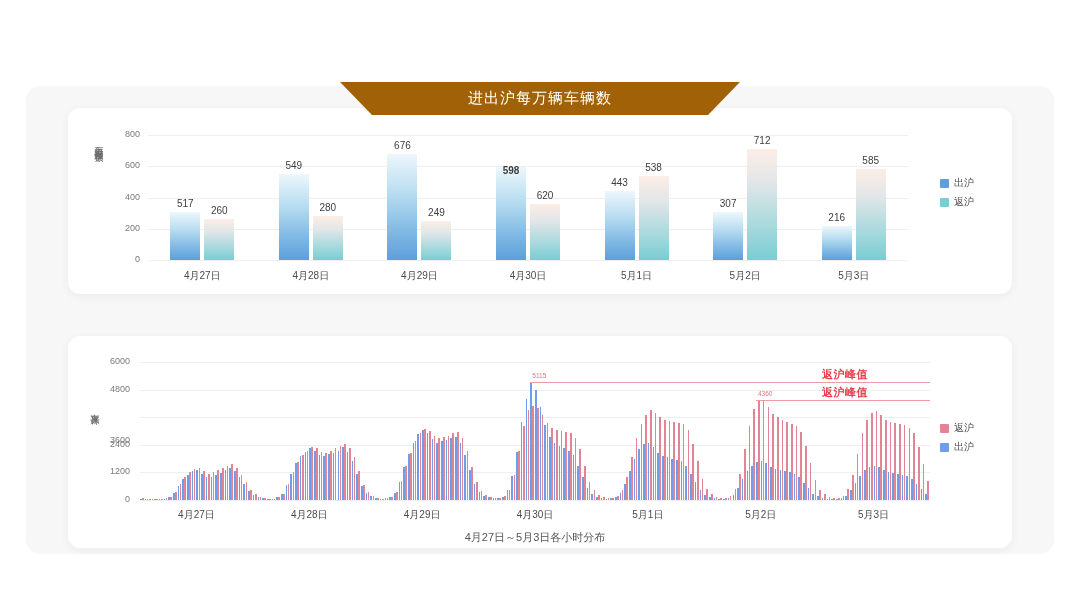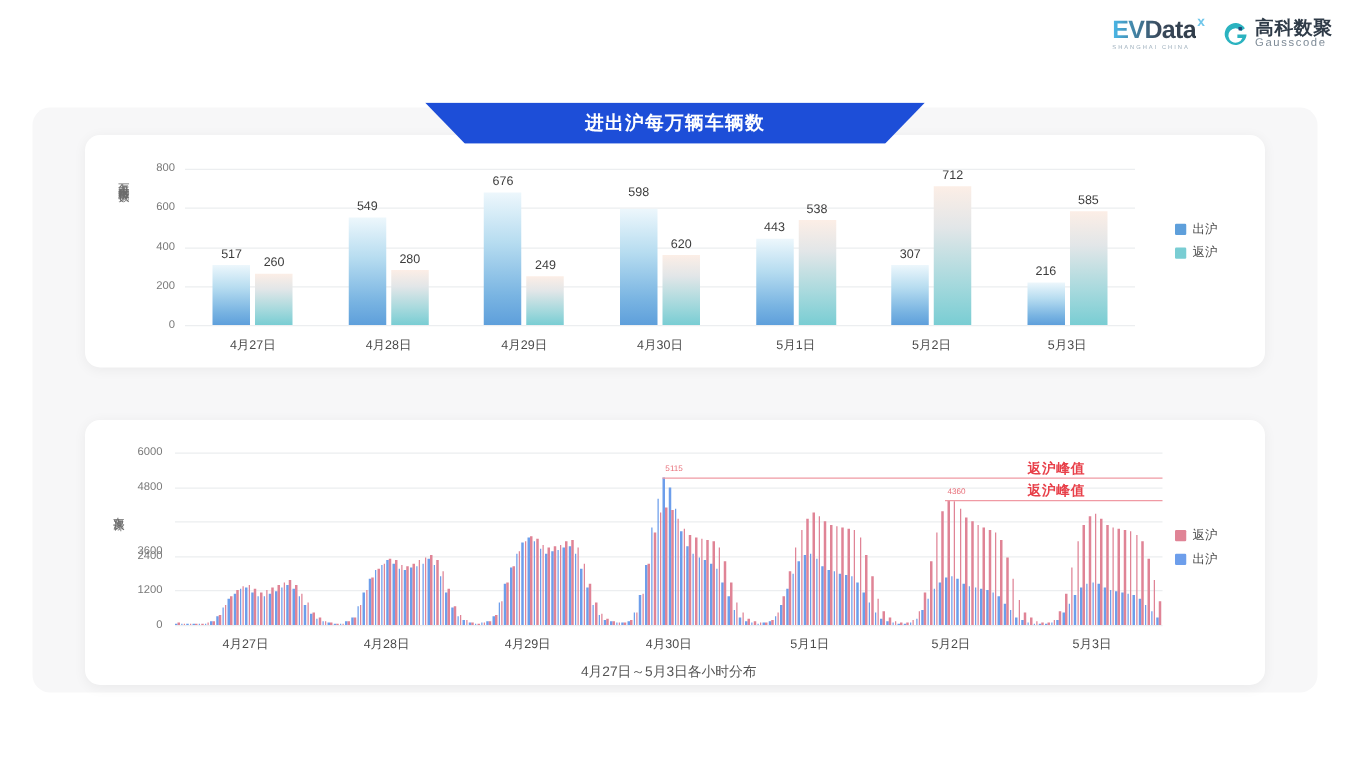--- a/index.html
+++ b/index.html
@@ -38,23 +38,23 @@
   .card {
     position:absolute; background:#fff; border-radius:12px;
     box-shadow:0 2px 10px rgba(0,0,0,0.055);
   }
   #card1 { left:68px; top:108px; width:944px; height:186px; }
   #card2 { left:68px; top:336px; width:944px; height:212px; }
 
   
   .banner {
     position:absolute; height:33px; width:400px;
-    background:#1d4ed8; color:#fff;
+    background:#a16207; color:#fff;
     display:flex; align-items:center; justify-content:center;
-    font-size:15px; font-weight:700; letter-spacing:1px;
+    font-size:15px; font-weight:400; letter-spacing:1px;
     clip-path: polygon(0 0, 100% 0, 92% 100%, 8% 100%);
     z-index:5;
   }
   #banner1 { left:340px; top:82px; }
   #banner2 { left:340px; top:312px; }
   .axis-label-y {
     position:absolute; writing-mode:vertical-rl;
     font-size:9px; color:#6b6b6b; letter-spacing:1px;
     white-space:nowrap;
   }
@@ -84,39 +84,20 @@
   .peaktag  { position:absolute; font-size:11px; font-weight:700; color:#e8404a; letter-spacing:0.5px; }
   .peaknum  { position:absolute; font-size:6.5px; color:#e8707a; }
 
   .xcaption { position:absolute; font-size:11px; color:#555; text-align:center; }
 </style>
 </head>
 <body>
 
 <div class="page">
 
-  <div class="logos">
-    <div class="logo-ev">
-      <div class="logo-ev-row">
-        <span class="logo-ev-main">EVData</span>
-        <span class="logo-ev-x">x</span>
-      </div>
-      <div class="logo-ev-sub">SHANGHAI CHINA</div>
-    </div>
-    <div class="logo-gs">
-      <svg class="logo-gs-mark" viewBox="0 0 24 24">
-        <path d="M20.5 6.4A10 10 0 1 0 22 12h-8.4v3.4h4.6a6.6 6.6 0 1 1-1.1-6.6z" fill="#2bb3c0"></path>
-        <rect x="14.6" y="5.2" width="3.2" height="3.2" rx="0.6" fill="#1f4a7a"></rect>
-      </svg>
-      <div class="logo-gs-txt">
-        <span class="logo-gs-cn">高科数聚</span>
-        <span class="logo-gs-en">Gausscode</span>
-      </div>
-    </div>
-  </div>
 
   <div class="shell"></div>
 
   <div class="card" id="card1"></div>
   <div class="banner" id="banner1">进出沪每万辆车辆数</div>
   <div id="chart1-layer">
       <div class="axis-label-y" style="left:92px; top:139px; height:125px;">每万辆出行车辆数</div>
       <div class="gridline" style="left:148px; top:260px; width:760px;"></div>
       <div class="ytick" style="left:106px; top:254px;">0</div>
       <div class="gridline" style="left:148px; top:228.75px; width:760px;"></div>
@@ -136,21 +117,21 @@
       <div class="barval" style="left:273.85714285714283px; top:160.21875px;">549</div>
       <div class="bar back" style="left:312.85714285714283px; top:216.25px; width:30px; height:43.75px;"></div>
       <div class="barval" style="left:307.85714285714283px; top:202.25px;">280</div>
       <div class="xtick" style="left:265.85714285714283px; top:269px; width:90px;">4月28日</div>
       <div class="bar out" style="left:387.4285714285714px; top:154.375px; width:30px; height:105.625px;"></div>
       <div class="barval" style="left:382.4285714285714px; top:140.375px;">676</div>
       <div class="bar back" style="left:421.4285714285714px; top:221.09375px; width:30px; height:38.90625px;"></div>
       <div class="barval" style="left:416.4285714285714px; top:207.09375px;">249</div>
       <div class="xtick" style="left:374.4285714285714px; top:269px; width:90px;">4月29日</div>
       <div class="bar out" style="left:496px; top:166.5625px; width:30px; height:93.4375px;"></div>
-      <div class="barval" style="left:491px; top:149px;">598</div>
+      <div class="barval" style="left:491px; top:165px;font-weight:bold;">598</div>
       <div class="bar back" style="left:530px; top:203.75px; width:30px; height:56.25px;"></div>
       <div class="barval" style="left:525px; top:189.75px;">620</div>
       <div class="xtick" style="left:483px; top:269px; width:90px;">4月30日</div>
       <div class="bar out" style="left:604.5714285714286px; top:190.78125px; width:30px; height:69.21875px;"></div>
       <div class="barval" style="left:599.5714285714286px; top:176.78125px;">443</div>
       <div class="bar back" style="left:638.5714285714286px; top:175.9375px; width:30px; height:84.0625px;"></div>
       <div class="barval" style="left:633.5714285714286px; top:161.9375px;">538</div>
       <div class="xtick" style="left:591.5714285714286px; top:269px; width:90px;">5月1日</div>
       <div class="bar out" style="left:713.1428571428572px; top:212.03125px; width:30px; height:47.96875px;"></div>
       <div class="barval" style="left:708.1428571428572px; top:198.03125px;">307</div>

